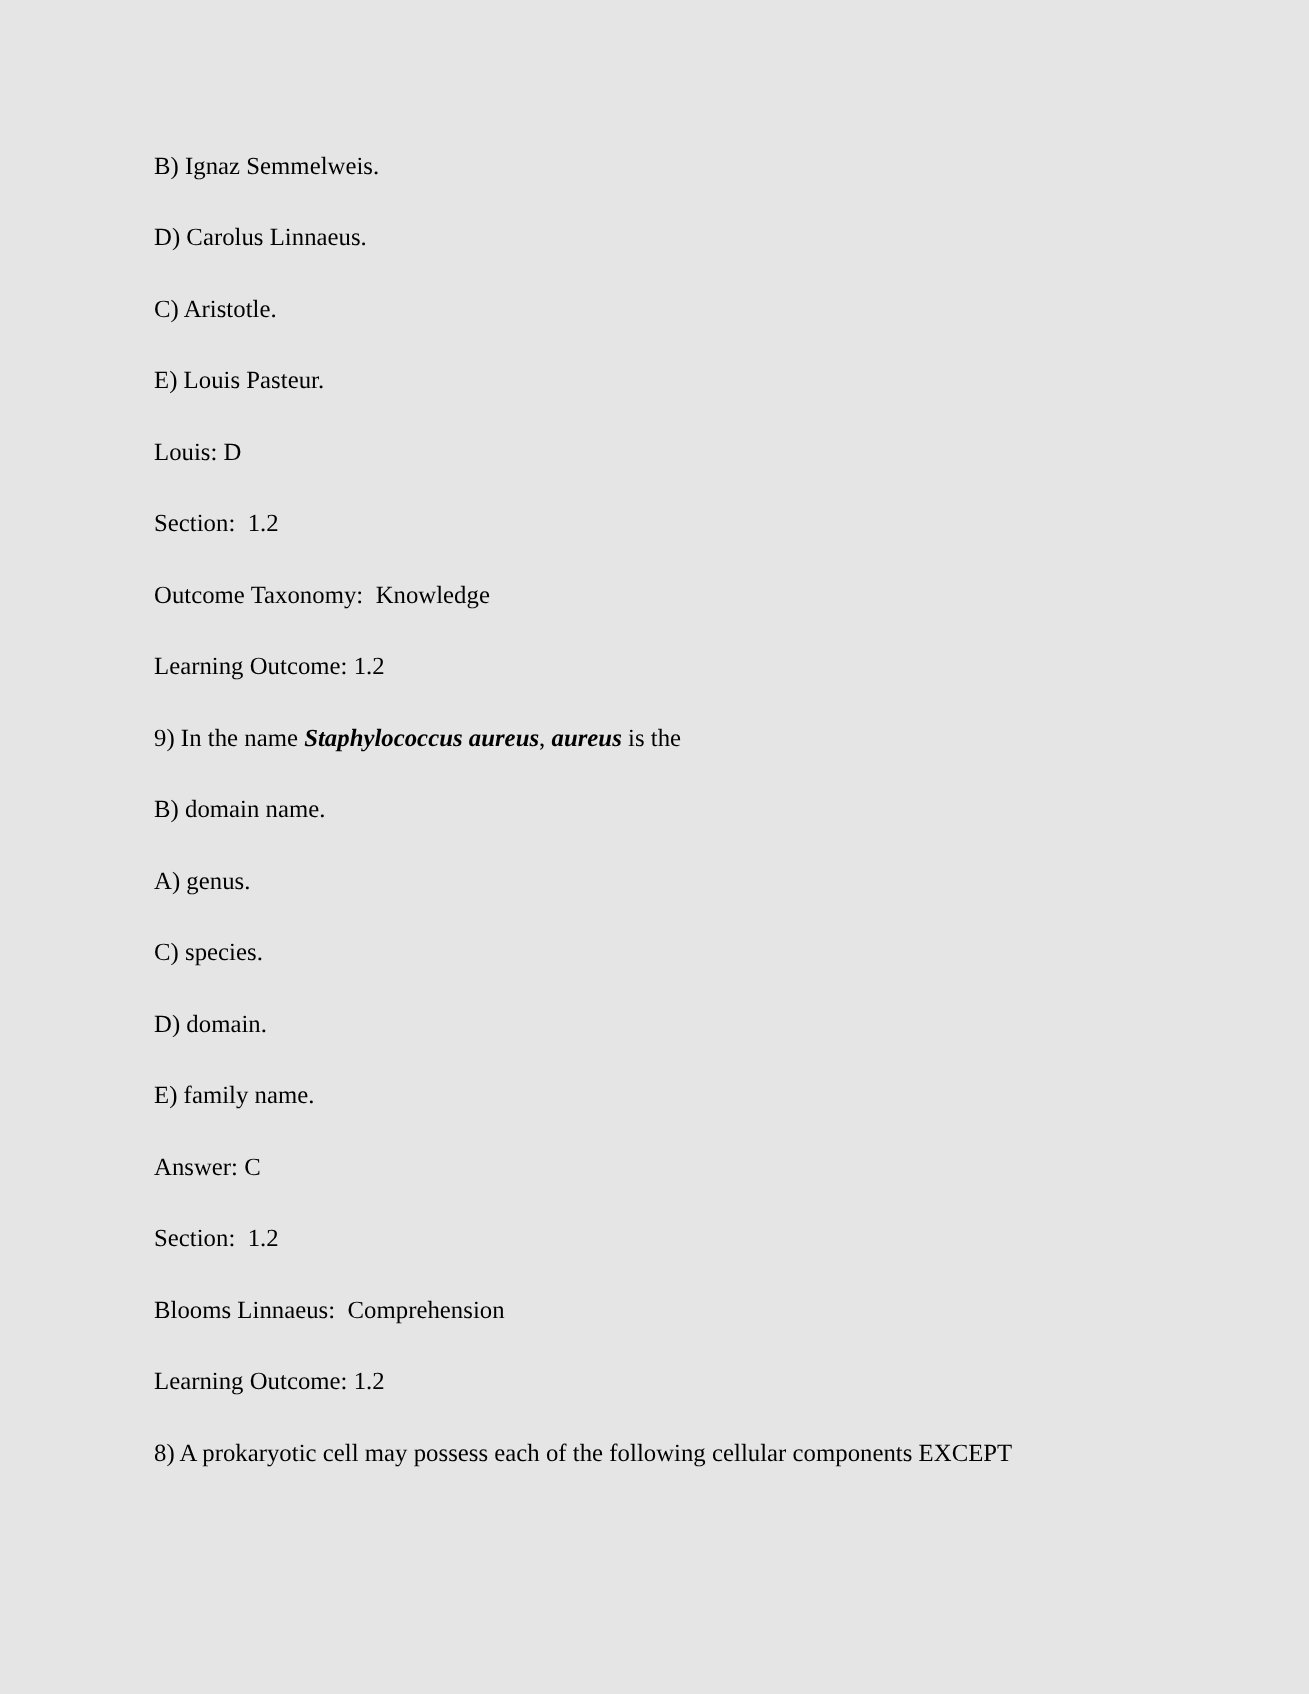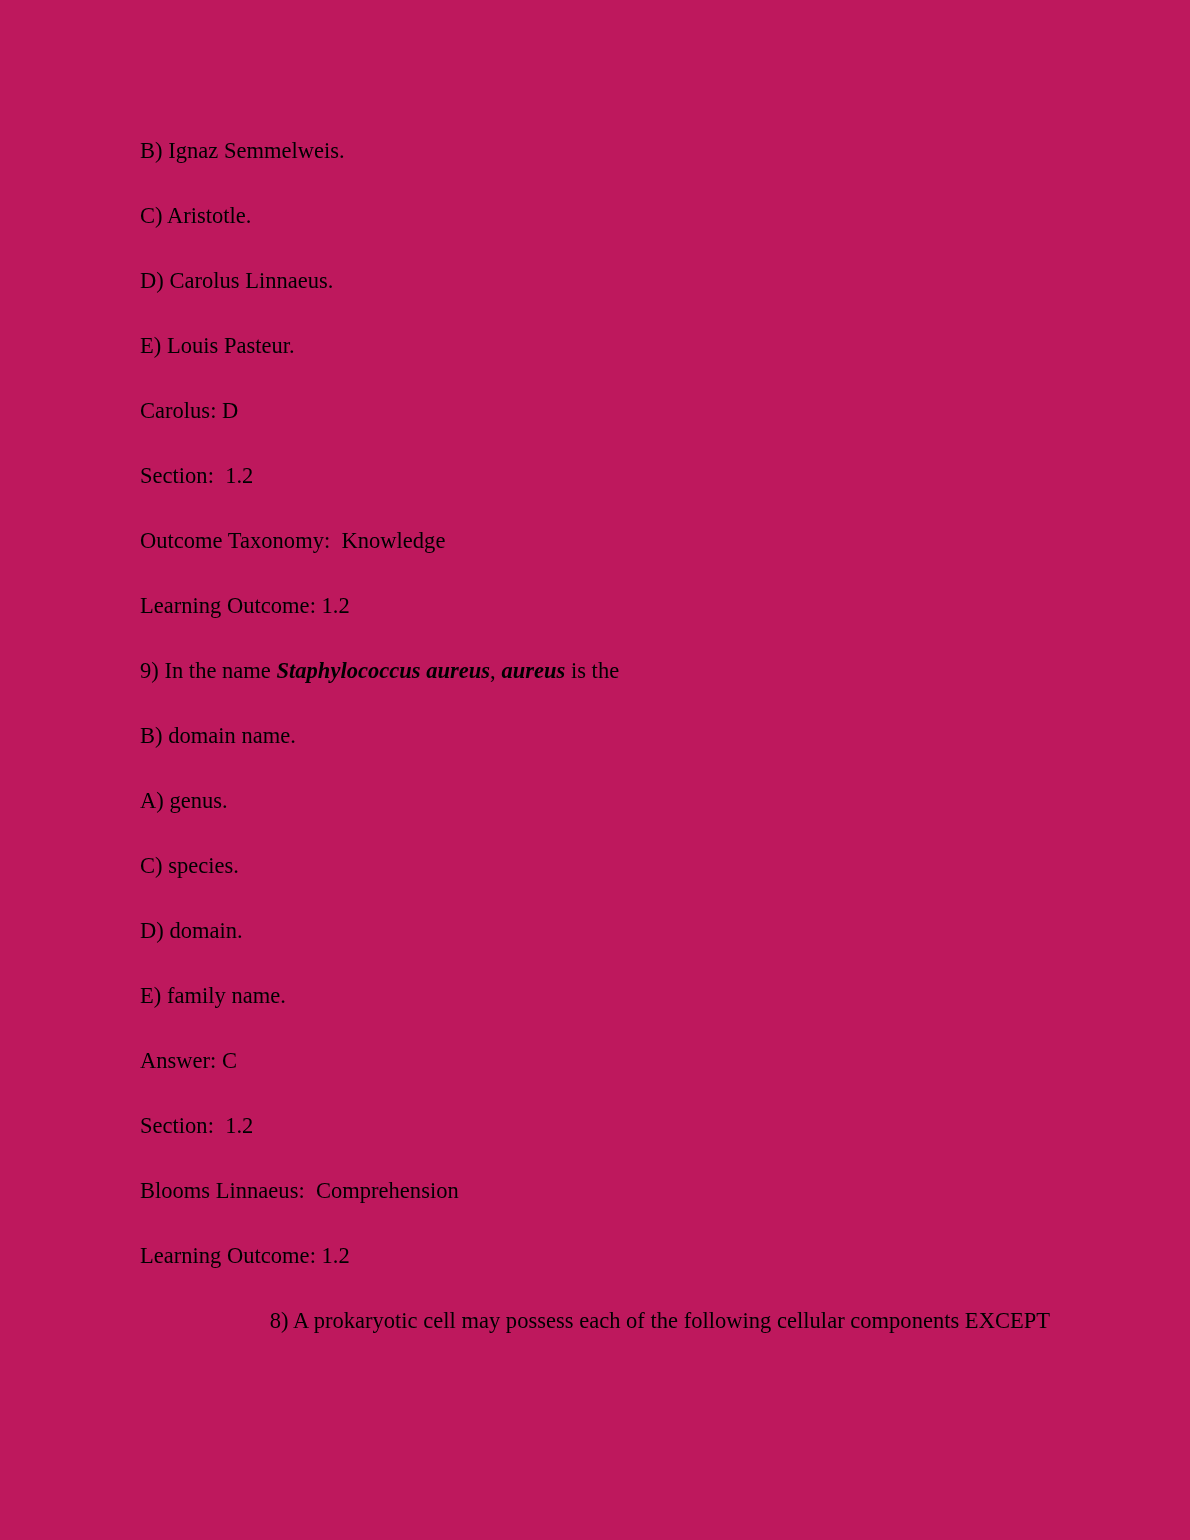--- a/index.html
+++ b/index.html
@@ -13,52 +13,51 @@
     font-family: "Liberation Serif", serif;
     color: #000000;
     overflow: hidden;
   }
   .page {
     position: relative;
     width: 1190px;
     height: 1540px;
     box-sizing: border-box;
     padding: 140px 140px 32px 140px;
-    background: #be185d;
+    background: #e5e5e5;
   }
   .doc-body {
     display: block;
   }
   .para {
     font-size: 22.5px;
     line-height: 1.0;
     margin: 0 0 42.5px 0;
     white-space: pre-wrap;
     letter-spacing: 0.02px;
   }
   .para .ital {
     font-style: italic;
     font-weight: bold;
   }
   .para:last-child {
     margin-bottom: 16px;
-    text-align: right;
   }
 </style>
 </head>
 <body>
 
 <div class="page">
   <div class="doc-body">
 
     <p class="para">B) Ignaz Semmelweis.</p>
+    <p class="para">D) Carolus Linnaeus.</p>
     <p class="para">C) Aristotle.</p>
-    <p class="para">D) Carolus Linnaeus.</p>
     <p class="para">E) Louis Pasteur.</p>
-    <p class="para">Carolus: D</p>
+    <p class="para">Louis: D</p>
     <p class="para">Section:  1.2</p>
     <p class="para">Outcome Taxonomy:  Knowledge</p>
     <p class="para">Learning Outcome: 1.2</p>
 
     <p class="para"><span>9) In the name </span><span class="ital">Staphylococcus aureus</span><span>, </span><span class="ital">aureus</span><span> is the</span></p>
 
     <p class="para">B) domain name.</p>
     <p class="para">A) genus.</p>
     <p class="para">C) species.</p>
     <p class="para">D) domain.</p>

